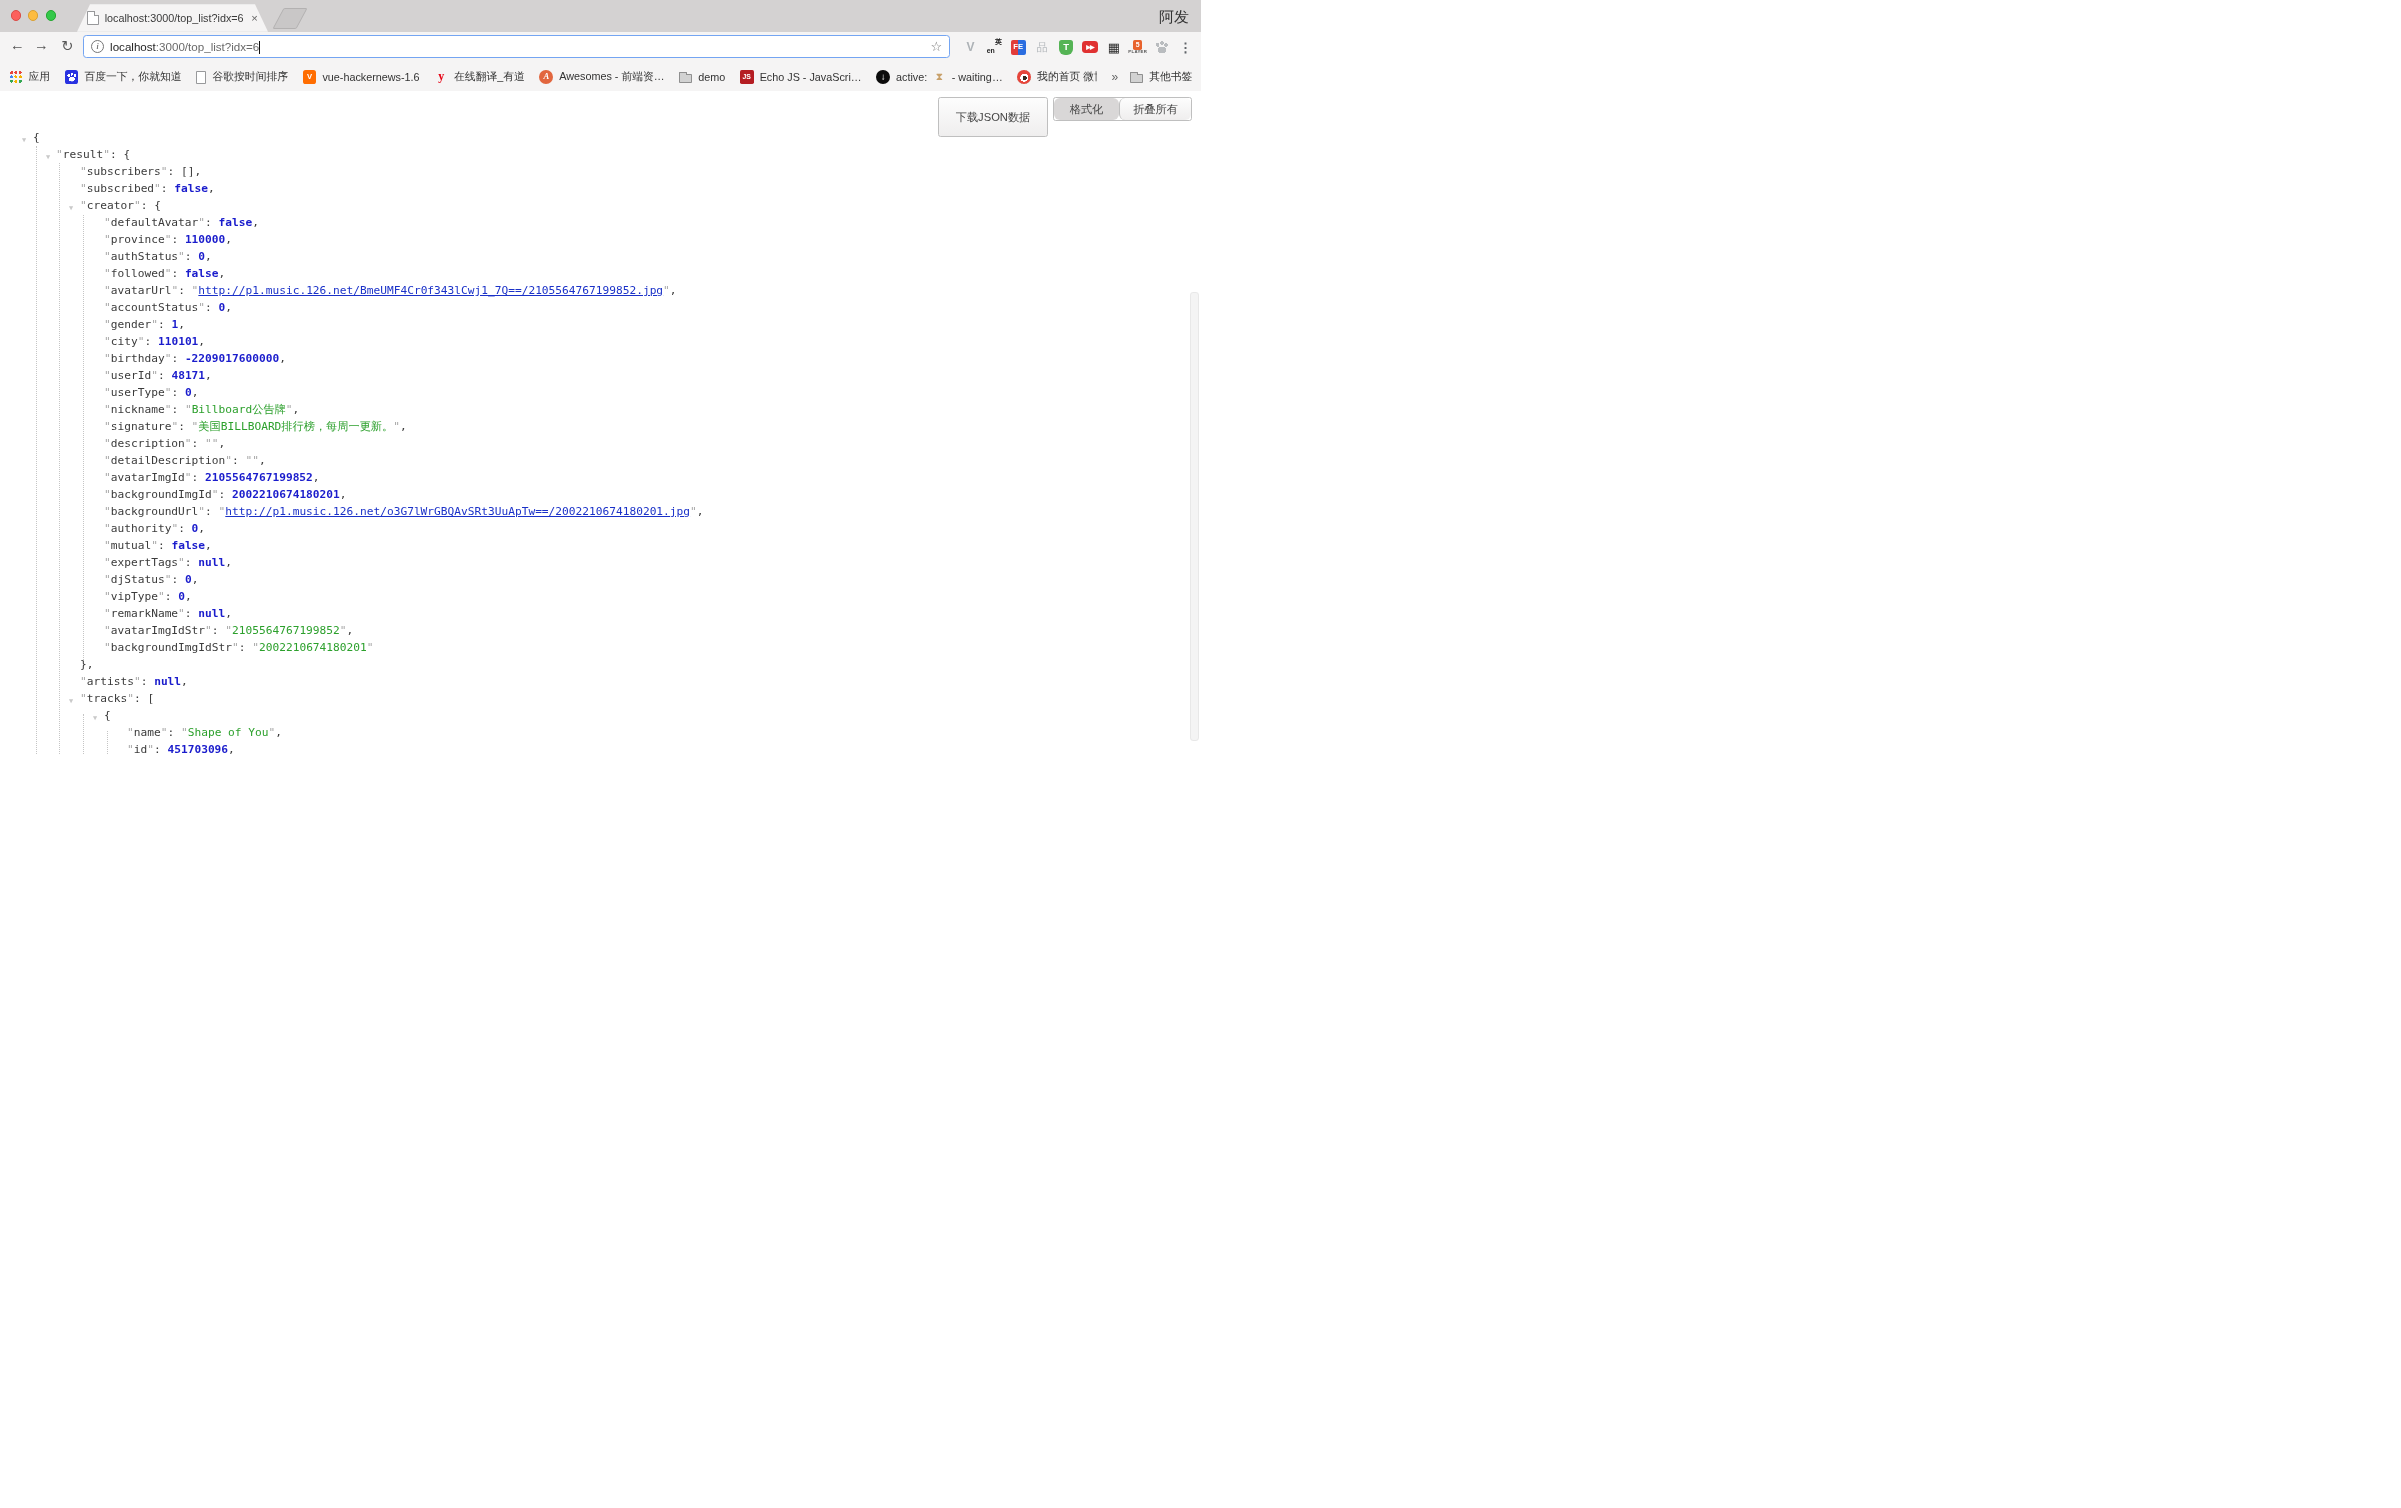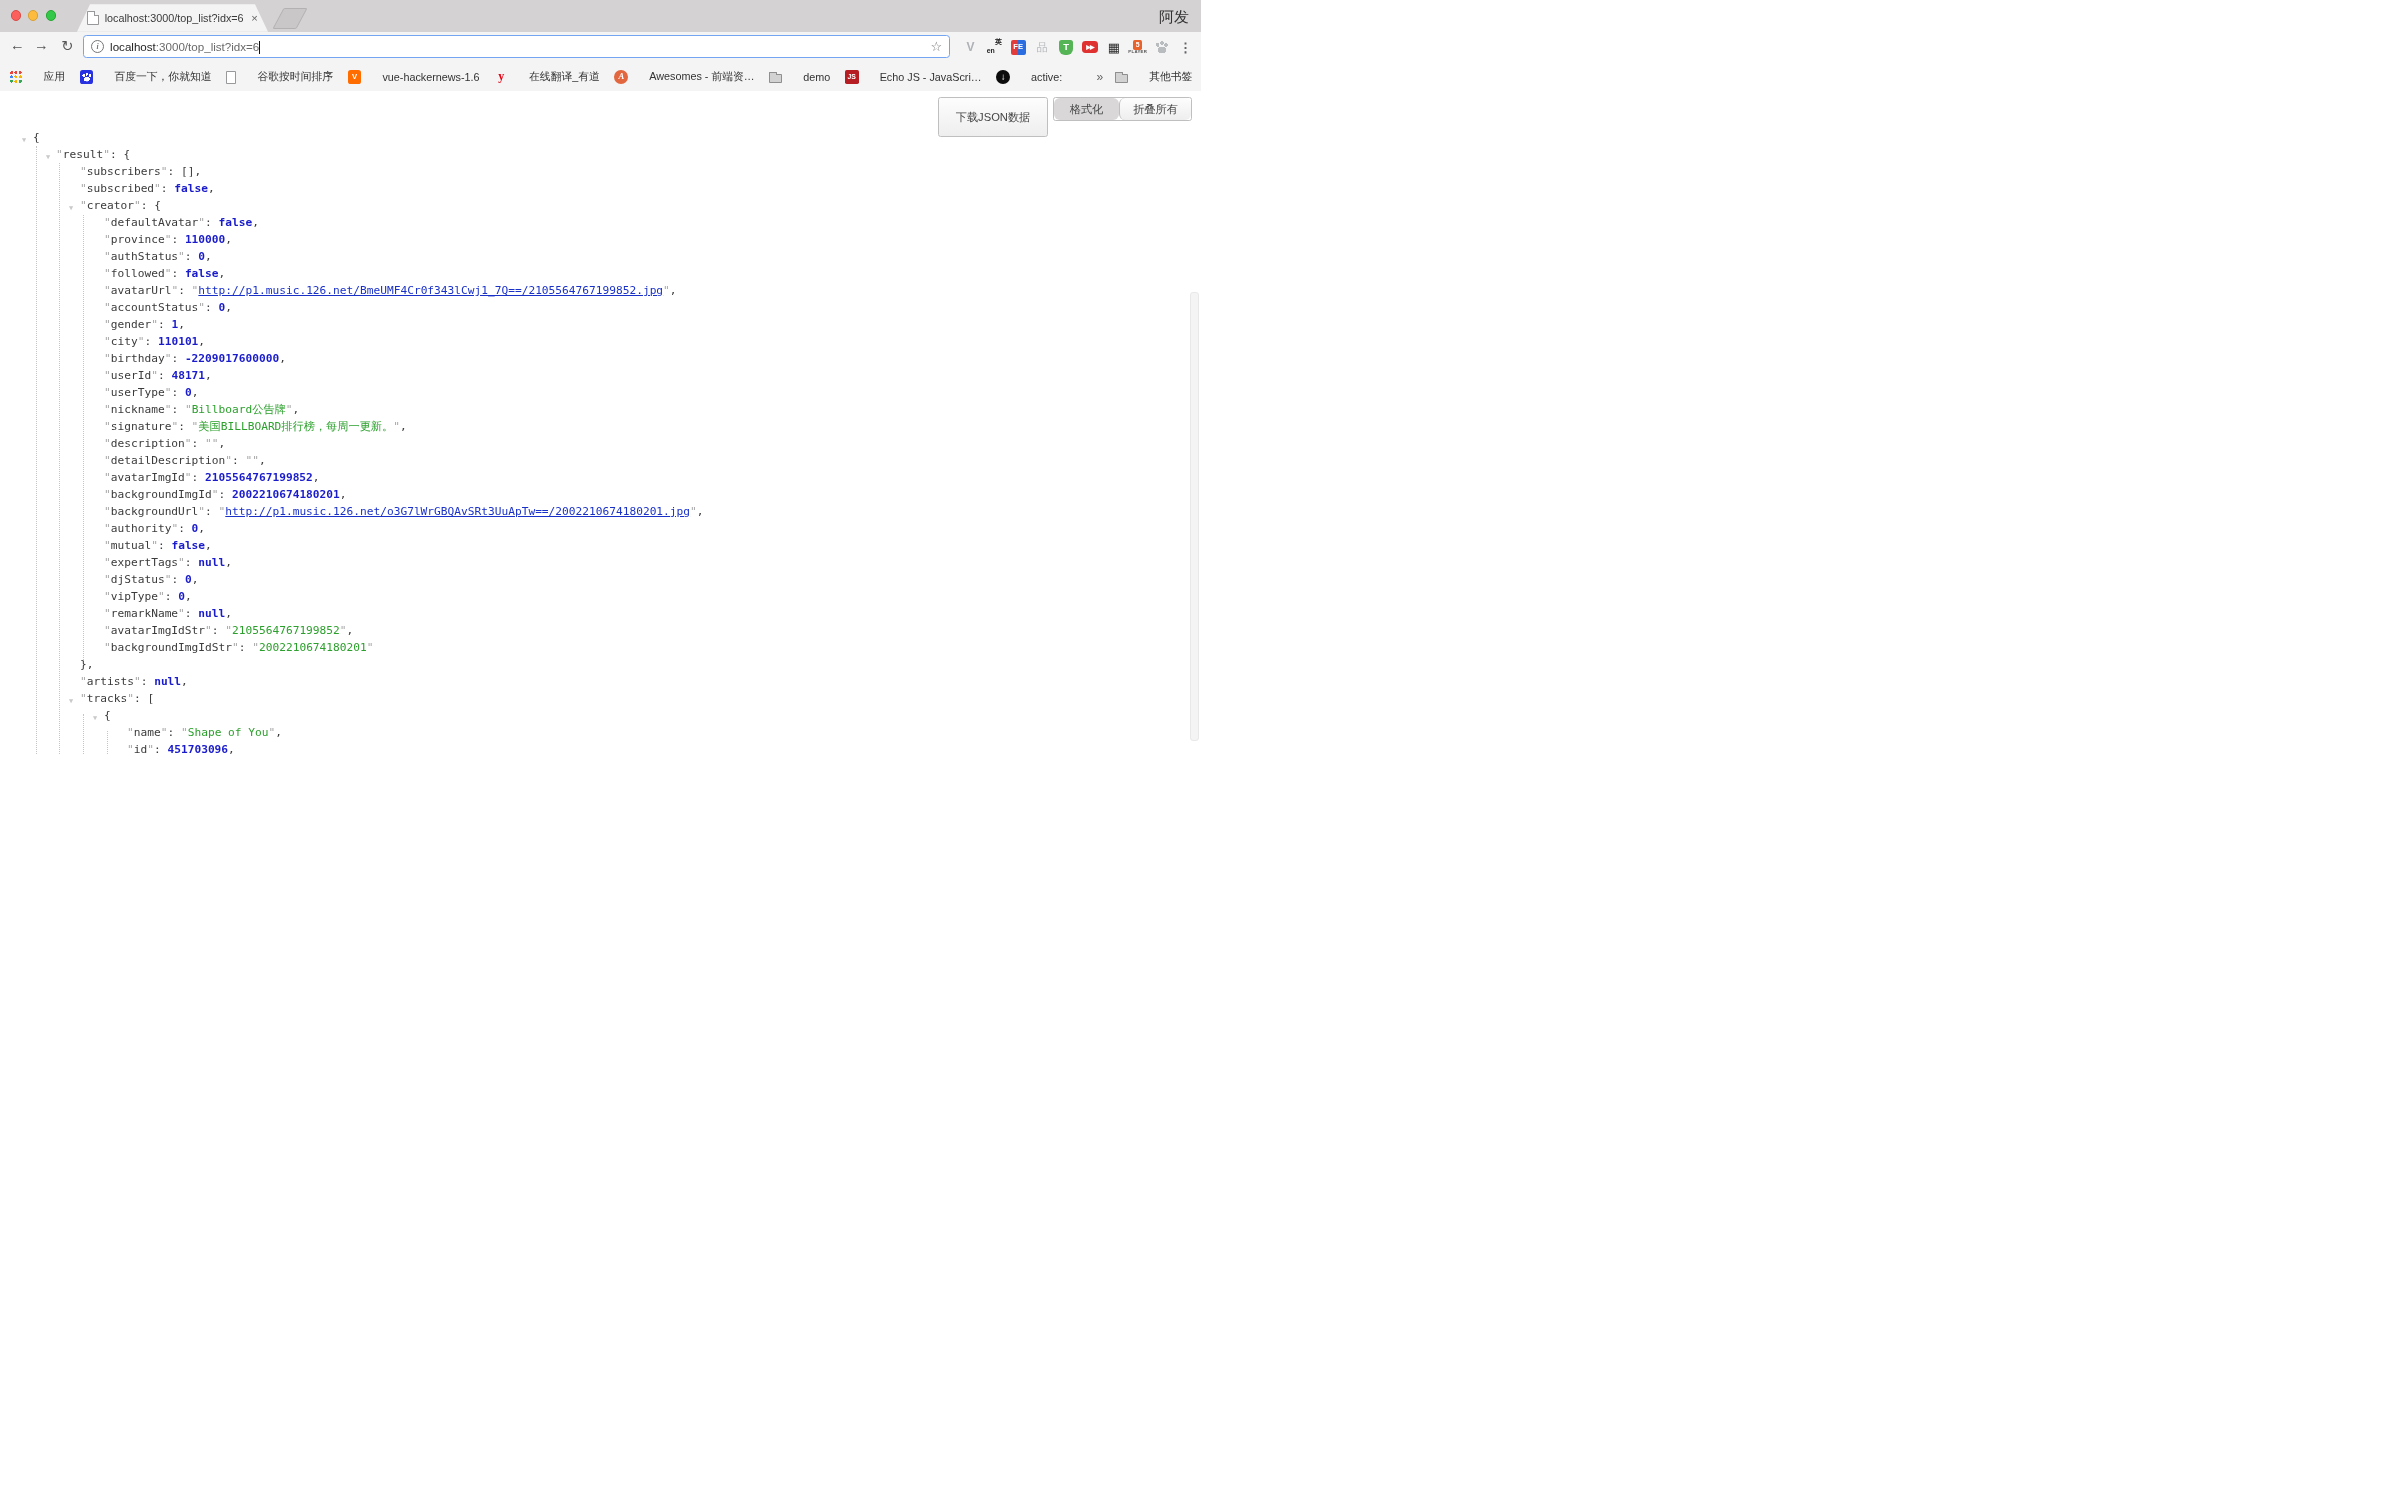--- a/index.html
+++ b/index.html
@@ -54,21 +54,21 @@
   .paw{width:13.8px;height:12px;color:#b9bcbf;background:
     radial-gradient(circle 1.9px at 2.6px 3.9px,currentColor 99%,transparent),
     radial-gradient(circle 1.9px at 6.9px 2.2px,currentColor 99%,transparent),
     radial-gradient(circle 1.9px at 11.2px 3.9px,currentColor 99%,transparent),
     radial-gradient(ellipse 4.3px 3.4px at 6.9px 9px,currentColor 99%,transparent);}
   .paw-white{color:#fff;transform:scale(.72);}
 
   
   .bookmarks{position:absolute;left:0;top:64px;width:100%;height:27.5px;background:#f5f4f4;
     border-bottom:0.9px solid #dadada;box-sizing:border-box;display:flex;align-items:center;padding:0 8.6px;gap:14.6px;}
-  .bm{display:flex;align-items:center;gap:21px;white-space:nowrap;cursor:pointer;}
+  .bm{display:flex;align-items:center;gap:6px;white-space:nowrap;cursor:pointer;}
   .bm-label{font-size:10.8px;color:#333;}
   .bi{width:13.8px;height:13.8px;flex:none;display:flex;align-items:center;justify-content:center;border-radius:2.6px;
     font:700 7.7px/13.8px "Liberation Sans",sans-serif;color:#fff;box-sizing:border-box;}
   .bi-apps-grid{background:
     radial-gradient(circle 1.5px at 2.6px 2.6px,#e8453c 99%,transparent),
     radial-gradient(circle 1.5px at 6.9px 2.6px,#e8453c 99%,transparent),
     radial-gradient(circle 1.5px at 11.2px 2.6px,#e8453c 99%,transparent),
     radial-gradient(circle 1.5px at 2.6px 6.9px,#4285f4 99%,transparent),
     radial-gradient(circle 1.5px at 6.9px 6.9px,#f4b400 99%,transparent),
     radial-gradient(circle 1.5px at 11.2px 6.9px,#f4b400 99%,transparent),

